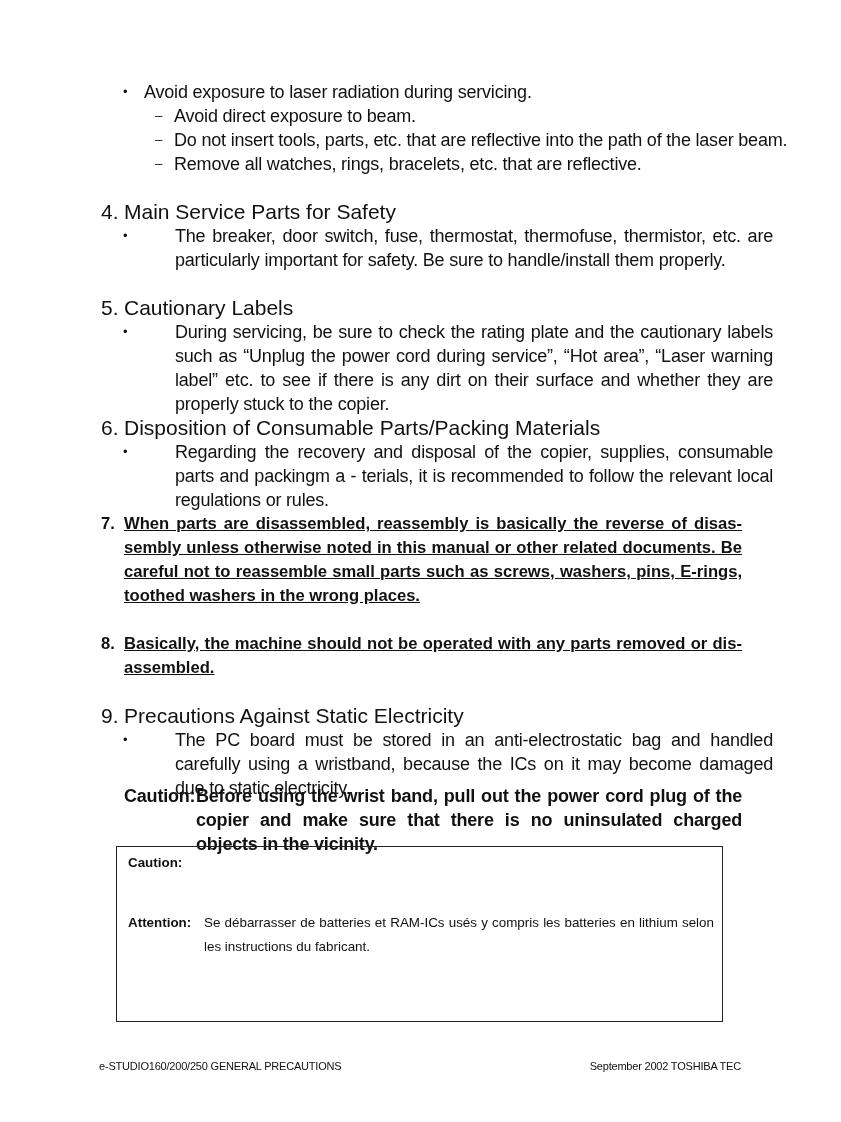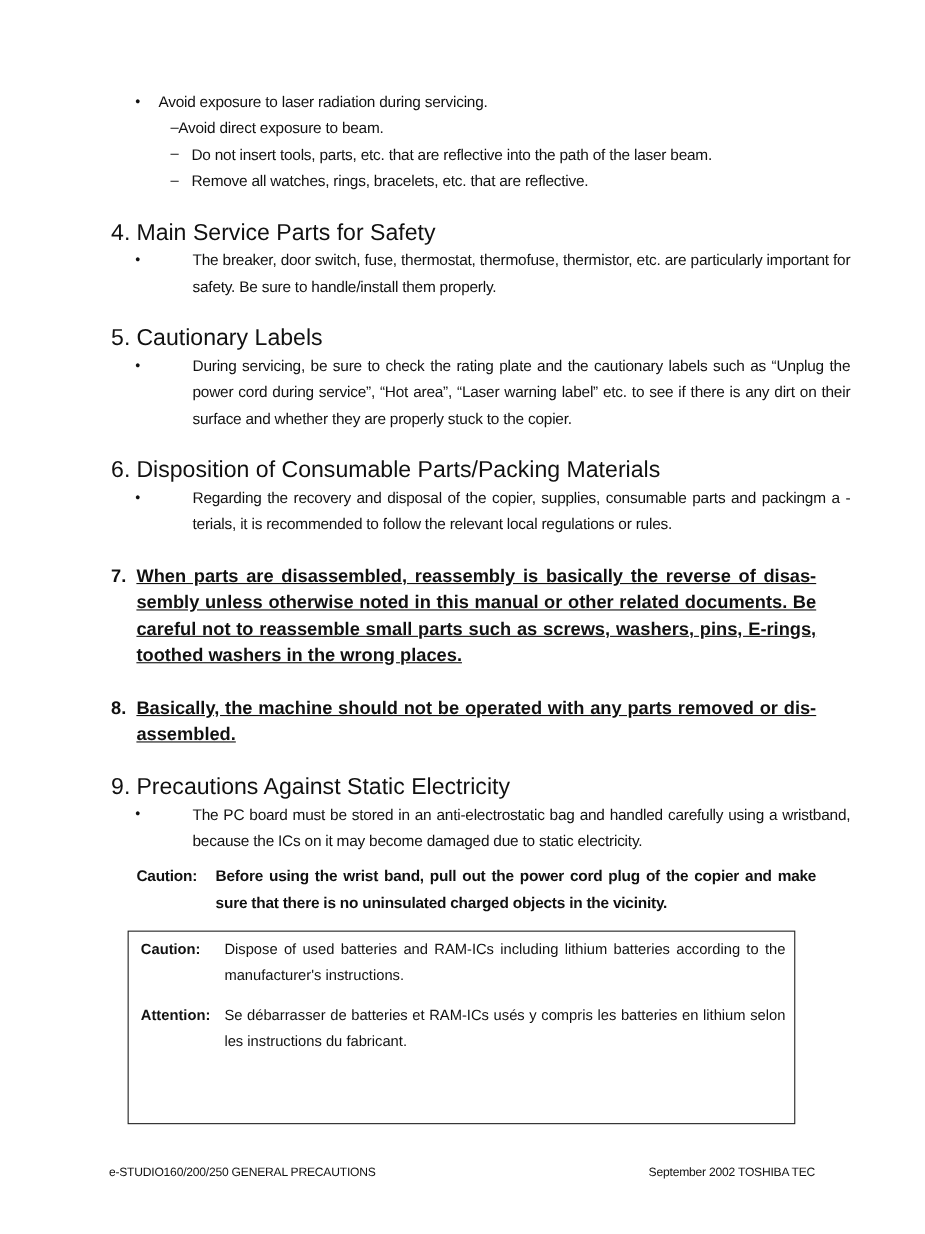--- a/index.html
+++ b/index.html
@@ -1,40 +1,40 @@
 <!DOCTYPE html>
 <html><head>
 <meta charset="utf-8">
 <style>
   html, body { margin: 0; padding: 0; background: #ffffff; }
   body { width: 841px; height: 1122px; position: relative; overflow: hidden;
          font-family: "Liberation Sans", sans-serif; color: #111; }
   .abs { position: absolute; }
-  .body-text { font-size: 14px; line-height: 24px; letter-spacing: -0.2px; }
+  .body-text { font-size: 18px; line-height: 24px; letter-spacing: -0.2px; }
   .bullet { position: absolute; left: 123px; font-size: 13px; }
   .dash { position: absolute; left: 155px; font-size: 13.4px; }
   .h { position: absolute; left: 101px; font-size: 21px; font-weight: normal; line-height: 20px; }
   .h .num { display: inline-block; width: 23px; }
   .big { position: absolute; left: 101px; width: 641px; font-size: 16.6px; font-weight: bold; line-height: 24px; }
   .big .num { position: absolute; left: 0; top: 0; }
   .big .txt { margin-left: 23px; text-align: justify; text-decoration: underline; }
   .para { position: absolute; left: 144px; width: 598px; text-align: justify; margin-left: 31px; }
   .box { position: absolute; left: 116px; top: 846px; width: 607px; height: 176px; border: 1px solid #222; box-sizing: border-box; }
   .box-row { position: absolute; left: 11px; width: 586px; font-size: 13.4px; line-height: 24px; }
   .box-row .lbl { position: absolute; left: 0; top: 0; font-weight: bold; }
   .box-row .txt { margin-left: 76px; text-align: justify; }
   .footer { position: absolute; top: 1060px; font-size: 11px; letter-spacing: -0.2px; }
 </style>
 </head>
 <body>
 
 <span class="bullet body-text" style="top:80px;">•</span>
 <div class="abs body-text" style="left:144px; top:80px;">Avoid exposure to laser radiation during servicing.</div>
 <span class="dash body-text" style="top:104px;">–</span>
-<div class="abs body-text" style="left:162px; top:104px;">Avoid direct exposure to beam.</div>
+<div class="abs body-text" style="left:174px; top:104px;">Avoid direct exposure to beam.</div>
 <span class="dash body-text" style="top:128px;">–</span>
 <div class="abs body-text" style="left:174px; top:128px;">Do not insert tools, parts, etc. that are reflective into the path of the laser beam.</div>
 <span class="dash body-text" style="top:152px;">–</span>
 <div class="abs body-text" style="left:174px; top:152px;">Remove all watches, rings, bracelets, etc. that are reflective.</div>
 
 <div class="h" style="top:202px;">
   <span class="num">4.</span><span>Main Service Parts for Safety</span>
 </div>
 <span class="bullet body-text" style="top:224px;">•</span>
 <div class="para body-text" style="top:224px;">The breaker, door switch, fuse, thermostat, thermofuse, thermistor, etc. are particularly important for safety. Be sure to handle/install them properly.</div>
@@ -66,21 +66,20 @@
 </div>
 <span class="bullet body-text" style="top:728px;">•</span>
 <div class="para body-text" style="top:728px;">The PC board must be stored in an anti-electrostatic bag and handled carefully using a wristband, because the ICs on it may become damaged due to static electricity.</div>
 
 <div class="abs body-text" style="left:124px; top:784px; font-weight:bold;">Caution:</div>
 <div class="abs body-text" style="left:196px; top:784px; width:546px; font-weight:bold; text-align:justify;">Before using the wrist band, pull out the power cord plug of the copier and make sure that there is no uninsulated charged objects in the vicinity.</div>
 
 <div class="box">
   <div class="box-row" style="top:4px;">
     <span class="lbl">Caution:</span>
-    <div class="txt">Dispose of used batteries and RAM-ICs including lithium batteries according to the manufacturer's instructions.</div>
   </div>
   <div class="box-row" style="top:64px;">
     <span class="lbl">Attention:</span>
     <div class="txt">Se débarrasser de batteries et RAM-ICs usés y compris les batteries en lithium selon les instructions du fabricant.</div>
   </div>
 </div>
 
 <div class="footer" style="left:99px;">e-STUDIO160/200/250 GENERAL PRECAUTIONS</div>
 <div class="footer" style="right:100px;">September 2002 TOSHIBA TEC</div>
 

